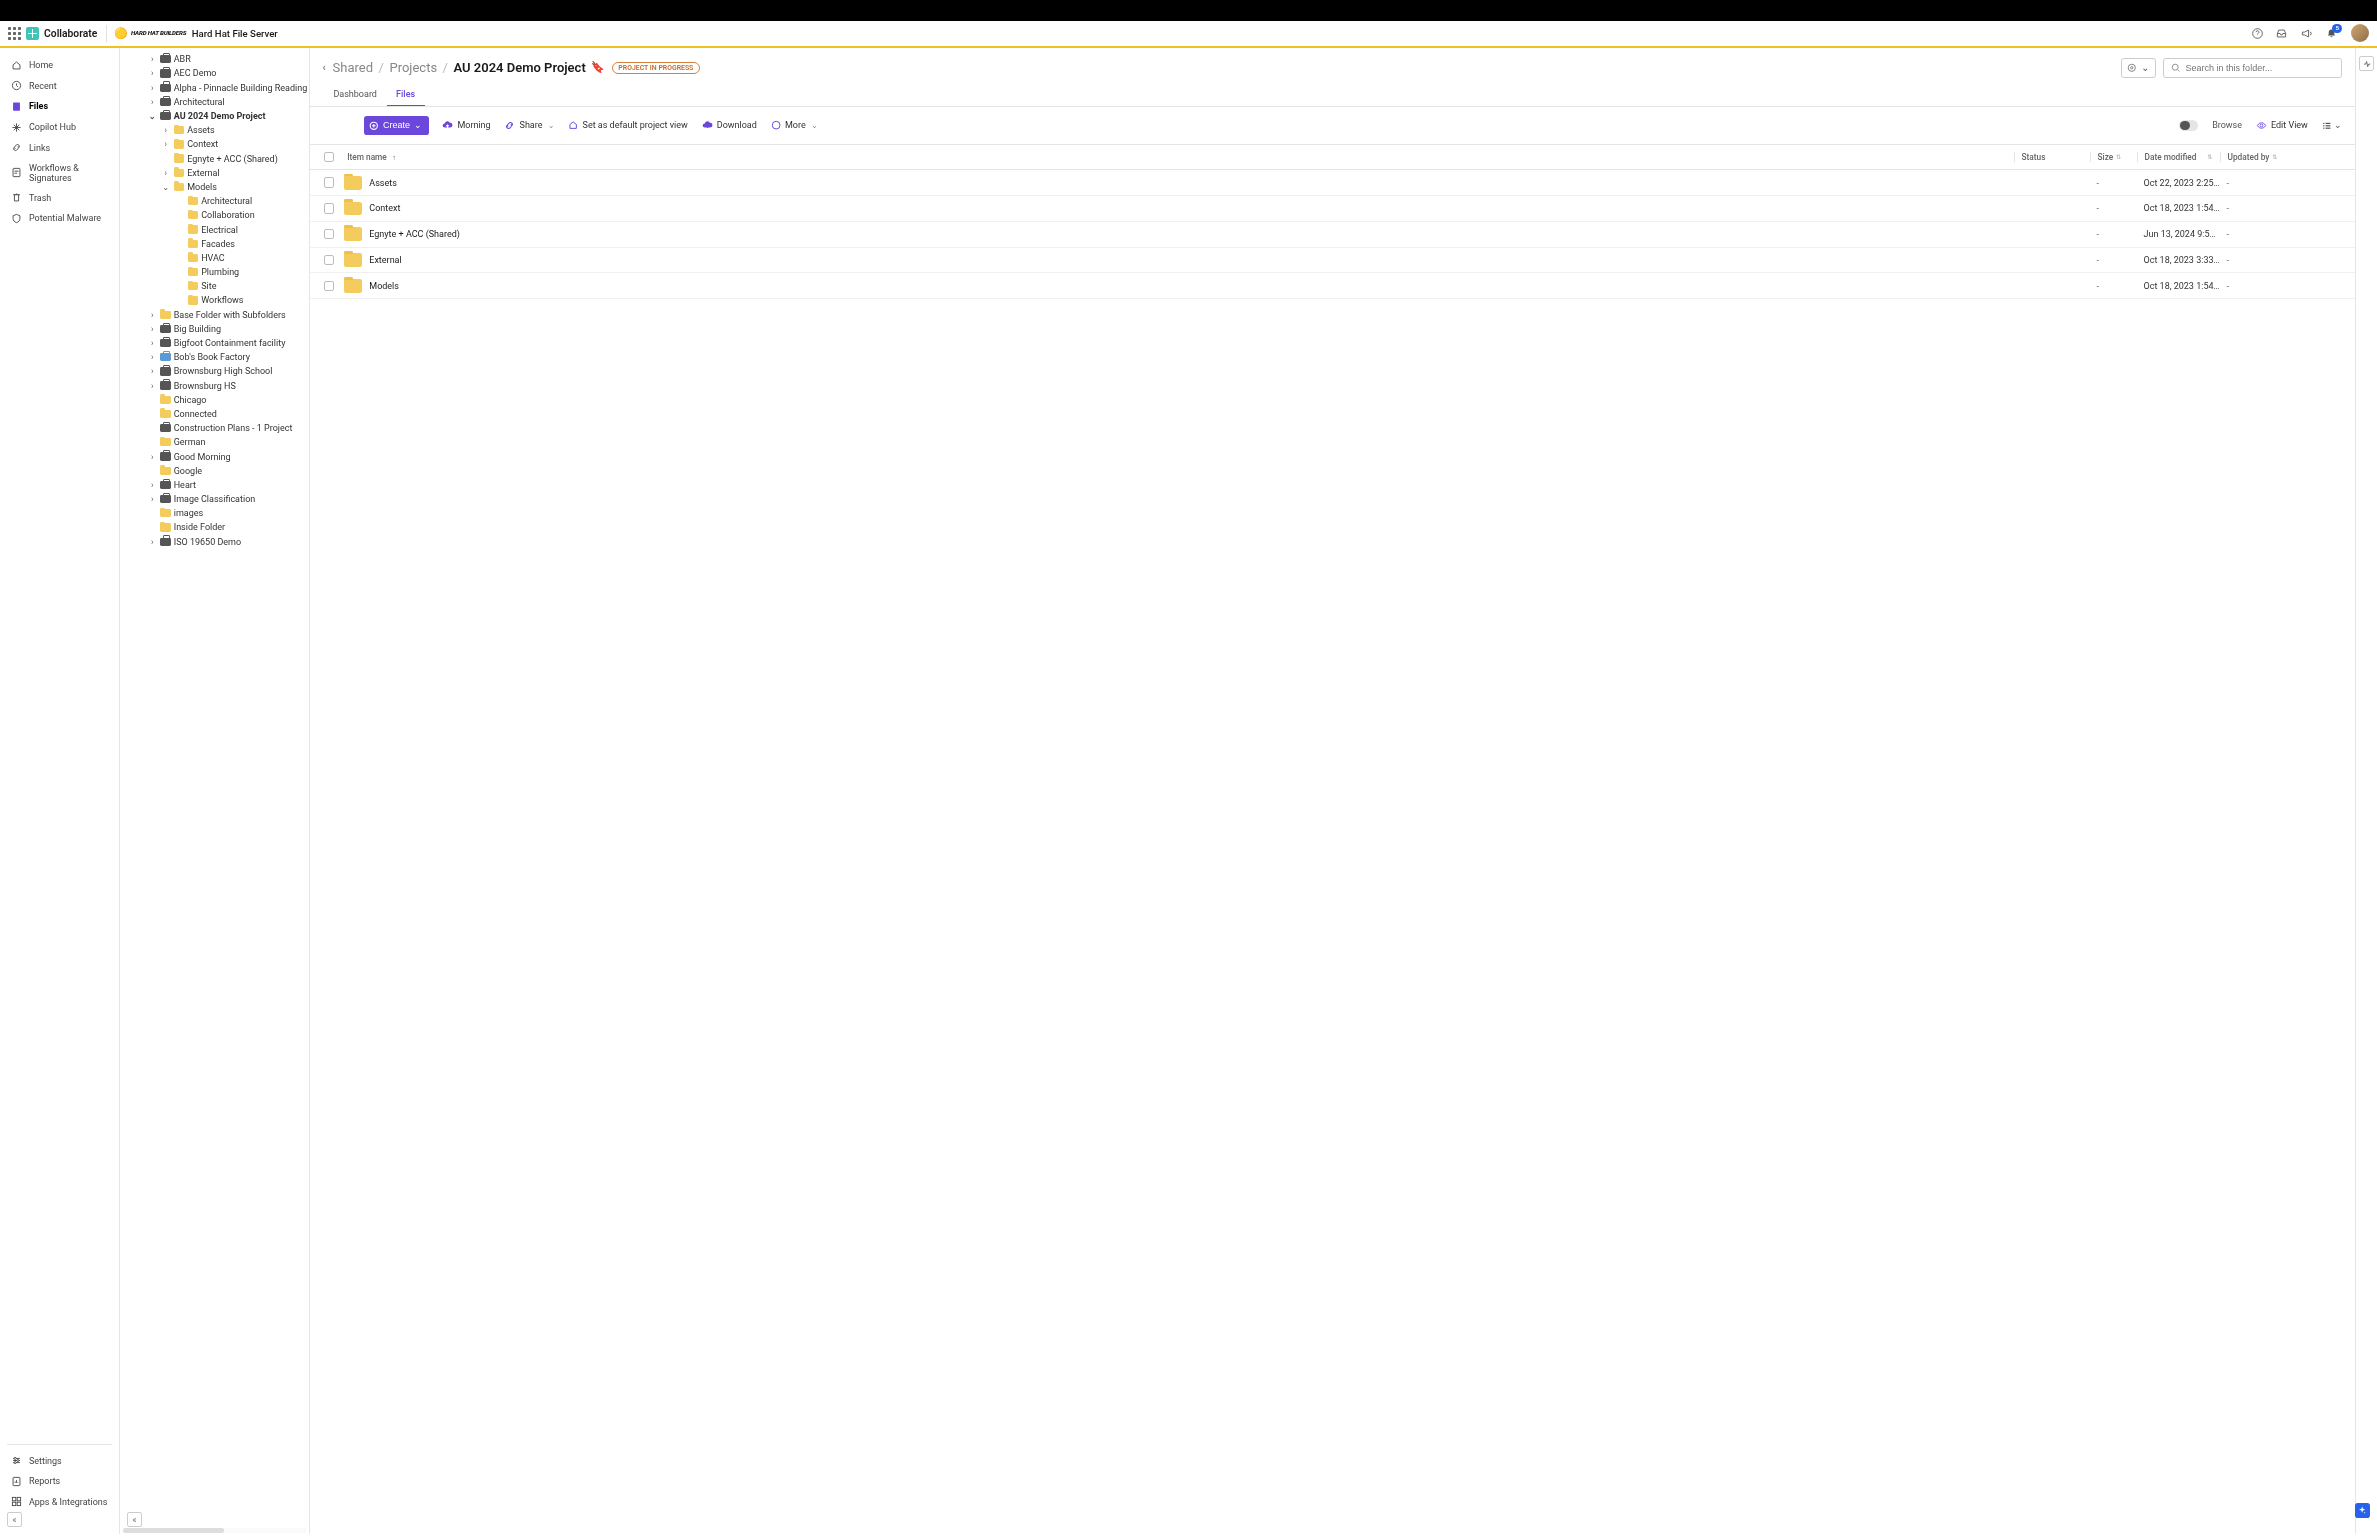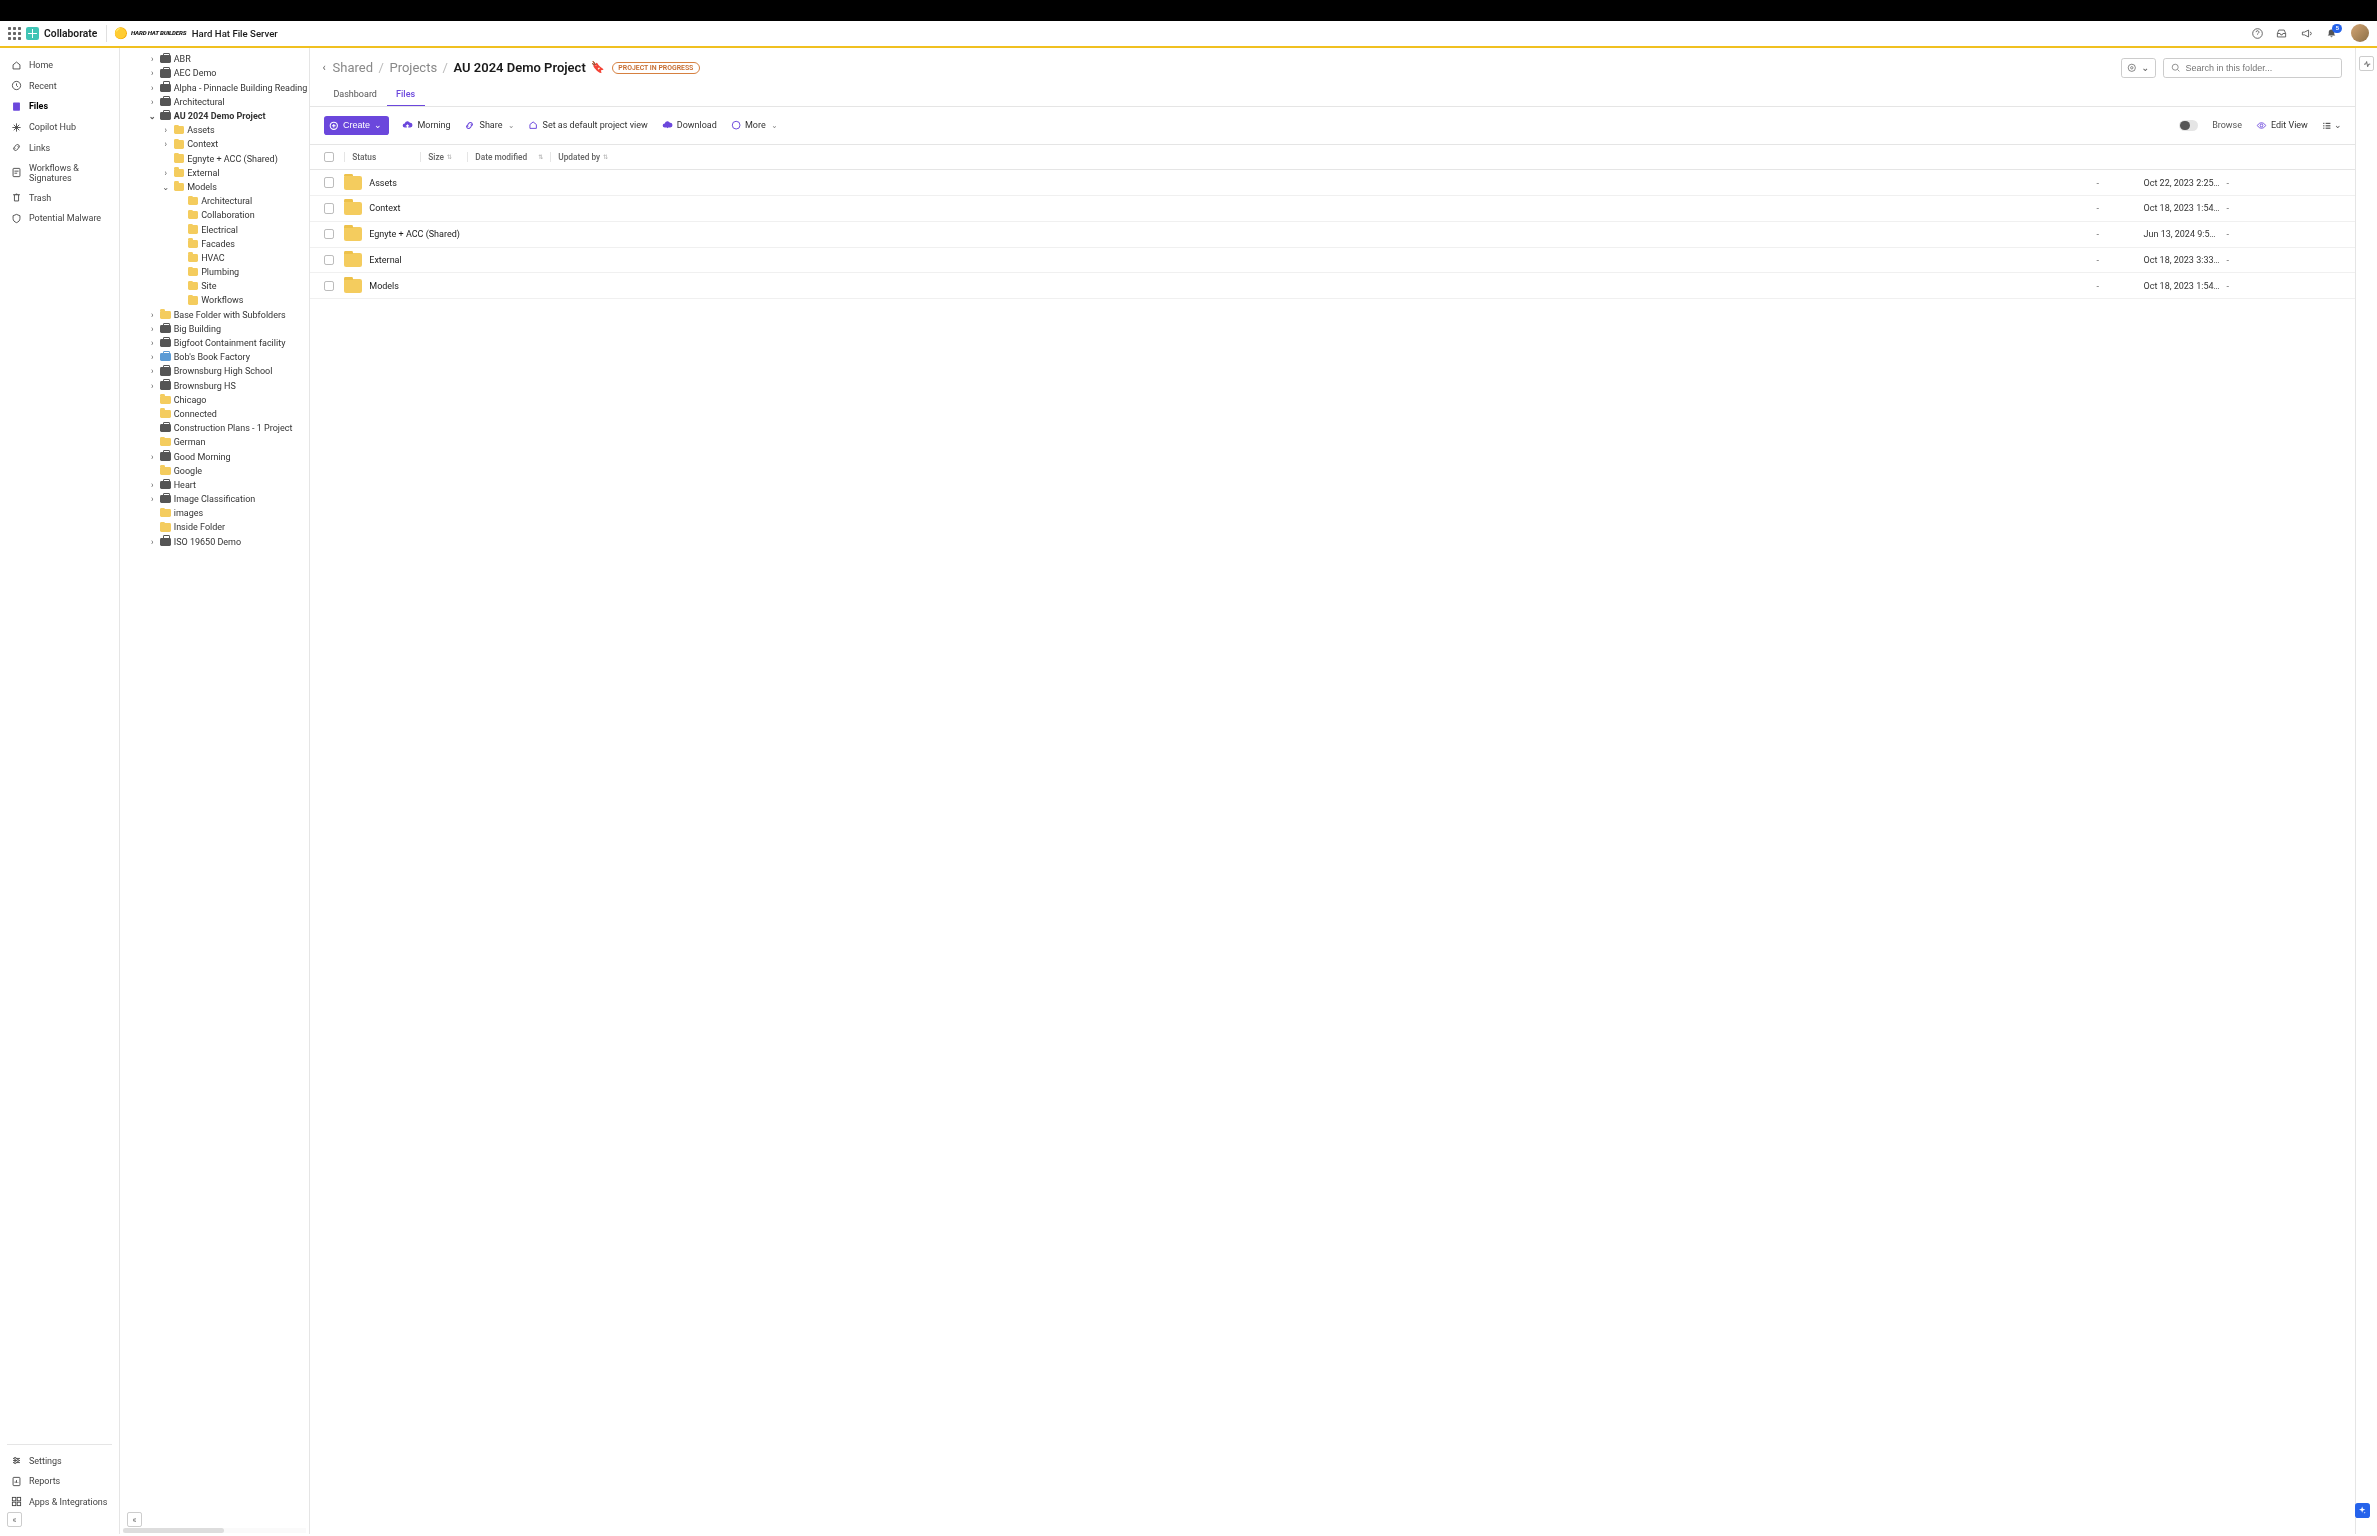--- a/index.html
+++ b/index.html
@@ -108,21 +108,21 @@
 .tab { padding: 5.5px 9.6px; cursor: pointer; font-size: 9px; color: #555; border-bottom: 1.4px solid transparent; }
 .tab.active { color: #6b47dc; border-bottom-color: #6b47dc; font-weight: 500; }
 
 .toolbar {
   display: flex; align-items: center; padding: 9.6px 13.8px; gap: 13.8px;
   border-bottom: 0.7px solid #e5e5e5; font-size: 9px;
 }
 .btn-create {
   background: #6b47dc; color: #fff; border: none; border-radius: 2.8px;
   padding: 4.1px 6.9px 4.1px 5.5px; font-size: 9px; font-weight: 500; cursor: pointer;
-  display: flex; align-items: center; gap: 4.1px;
+  display: flex; align-items: center; gap: 4.1px; margin-left: 40px;
 }
 .tool-link { display: flex; align-items: center; gap: 4.1px; cursor: pointer; color: #333; }
 .tool-link .ticon { color: #6b47dc; display:flex; align-items:center;}
 .tool-chev { color: #888; font-size: 7.6px; margin-left: 1.4px;}
 .toolbar-spacer { flex: 1; }
 .toggle {
   width: 19px; height: 11px; background: #e5e5e5; border-radius: 5.5px;
   cursor: pointer; position: relative;
 }
 .toggle::before {
@@ -702,20 +702,24 @@
             <rect x="6" y="11" width="8" height="2"></rect>
           </svg>
         <span>⌄</span>
       </div>
     </div>
 
     <div class="table-header">
       <div class="col-check">
           <div class="checkbox"></div>
         </div>
+      <div class="col-name">
+        <span>Item name</span>
+        <span class="sort-arrow">↑</span>
+      </div>
       <div class="col-status"><span>Status</span></div>
       <div class="col-size">
           <span>Size</span>
           <span class="sort-caret">⇅</span>
         </div>
       <div class="col-date">
           <span>Date modified</span>
           <span class="sort-caret">⇅</span>
         </div>
       <div class="col-updated">

